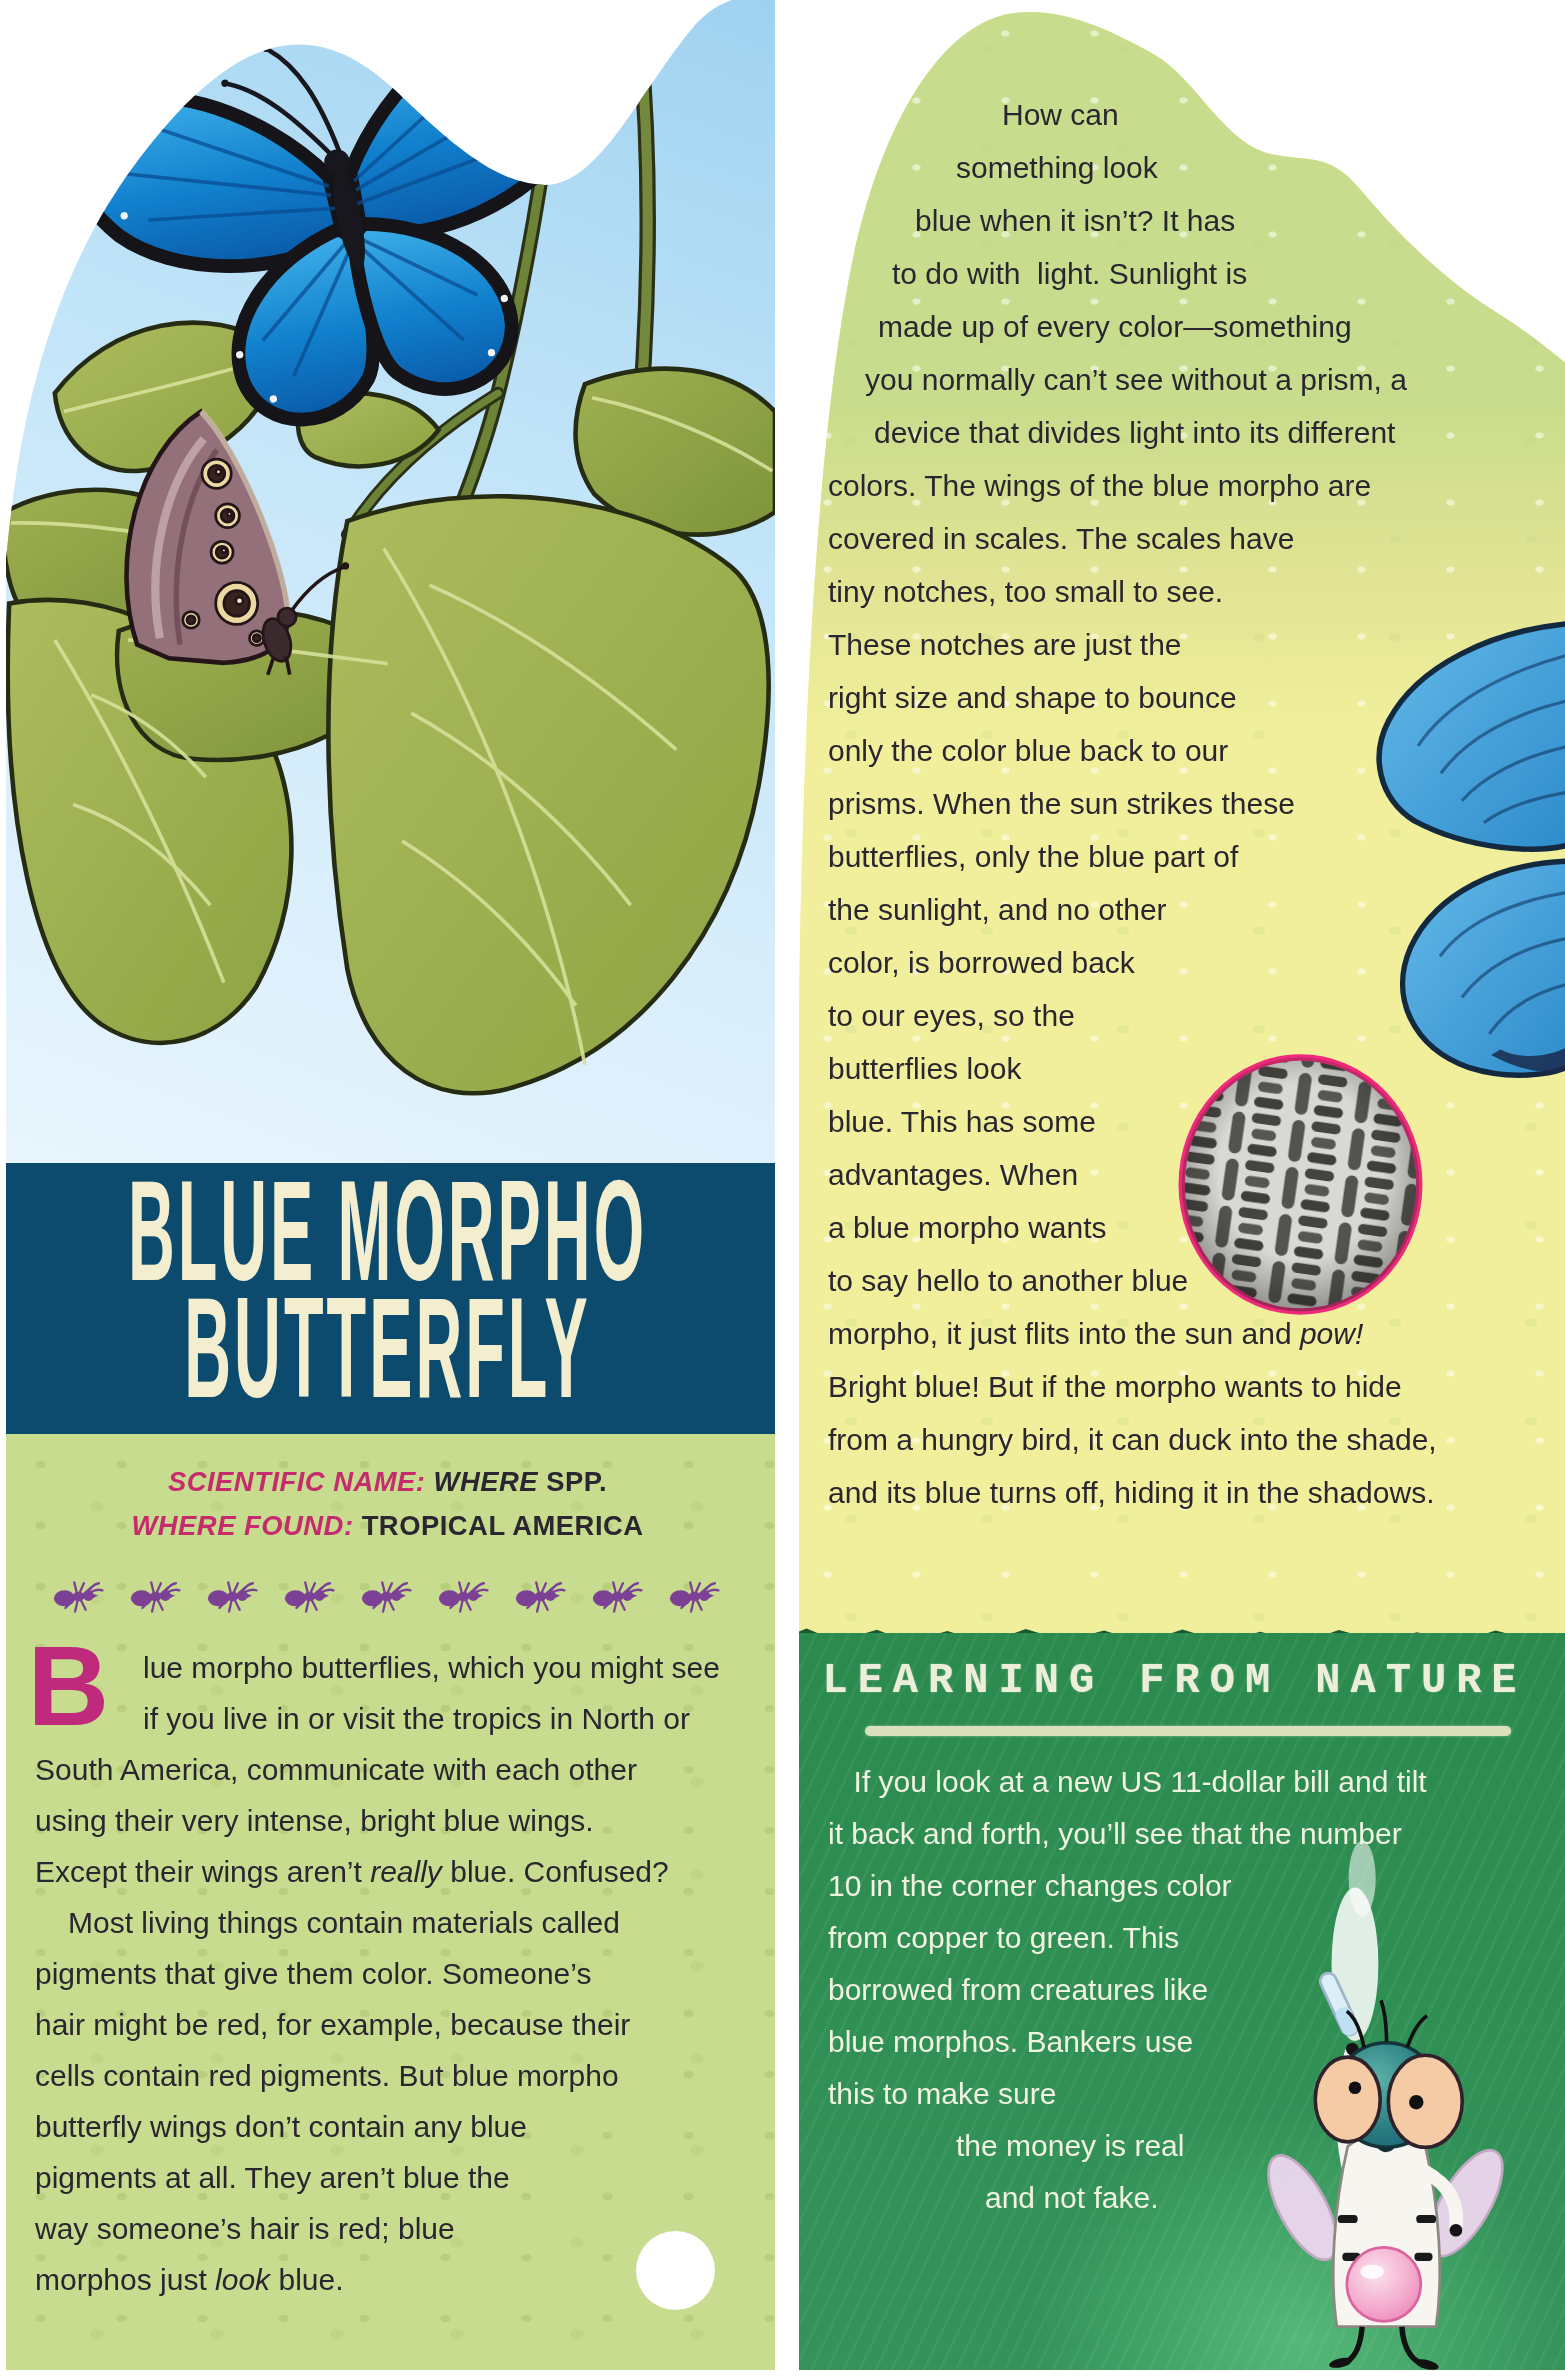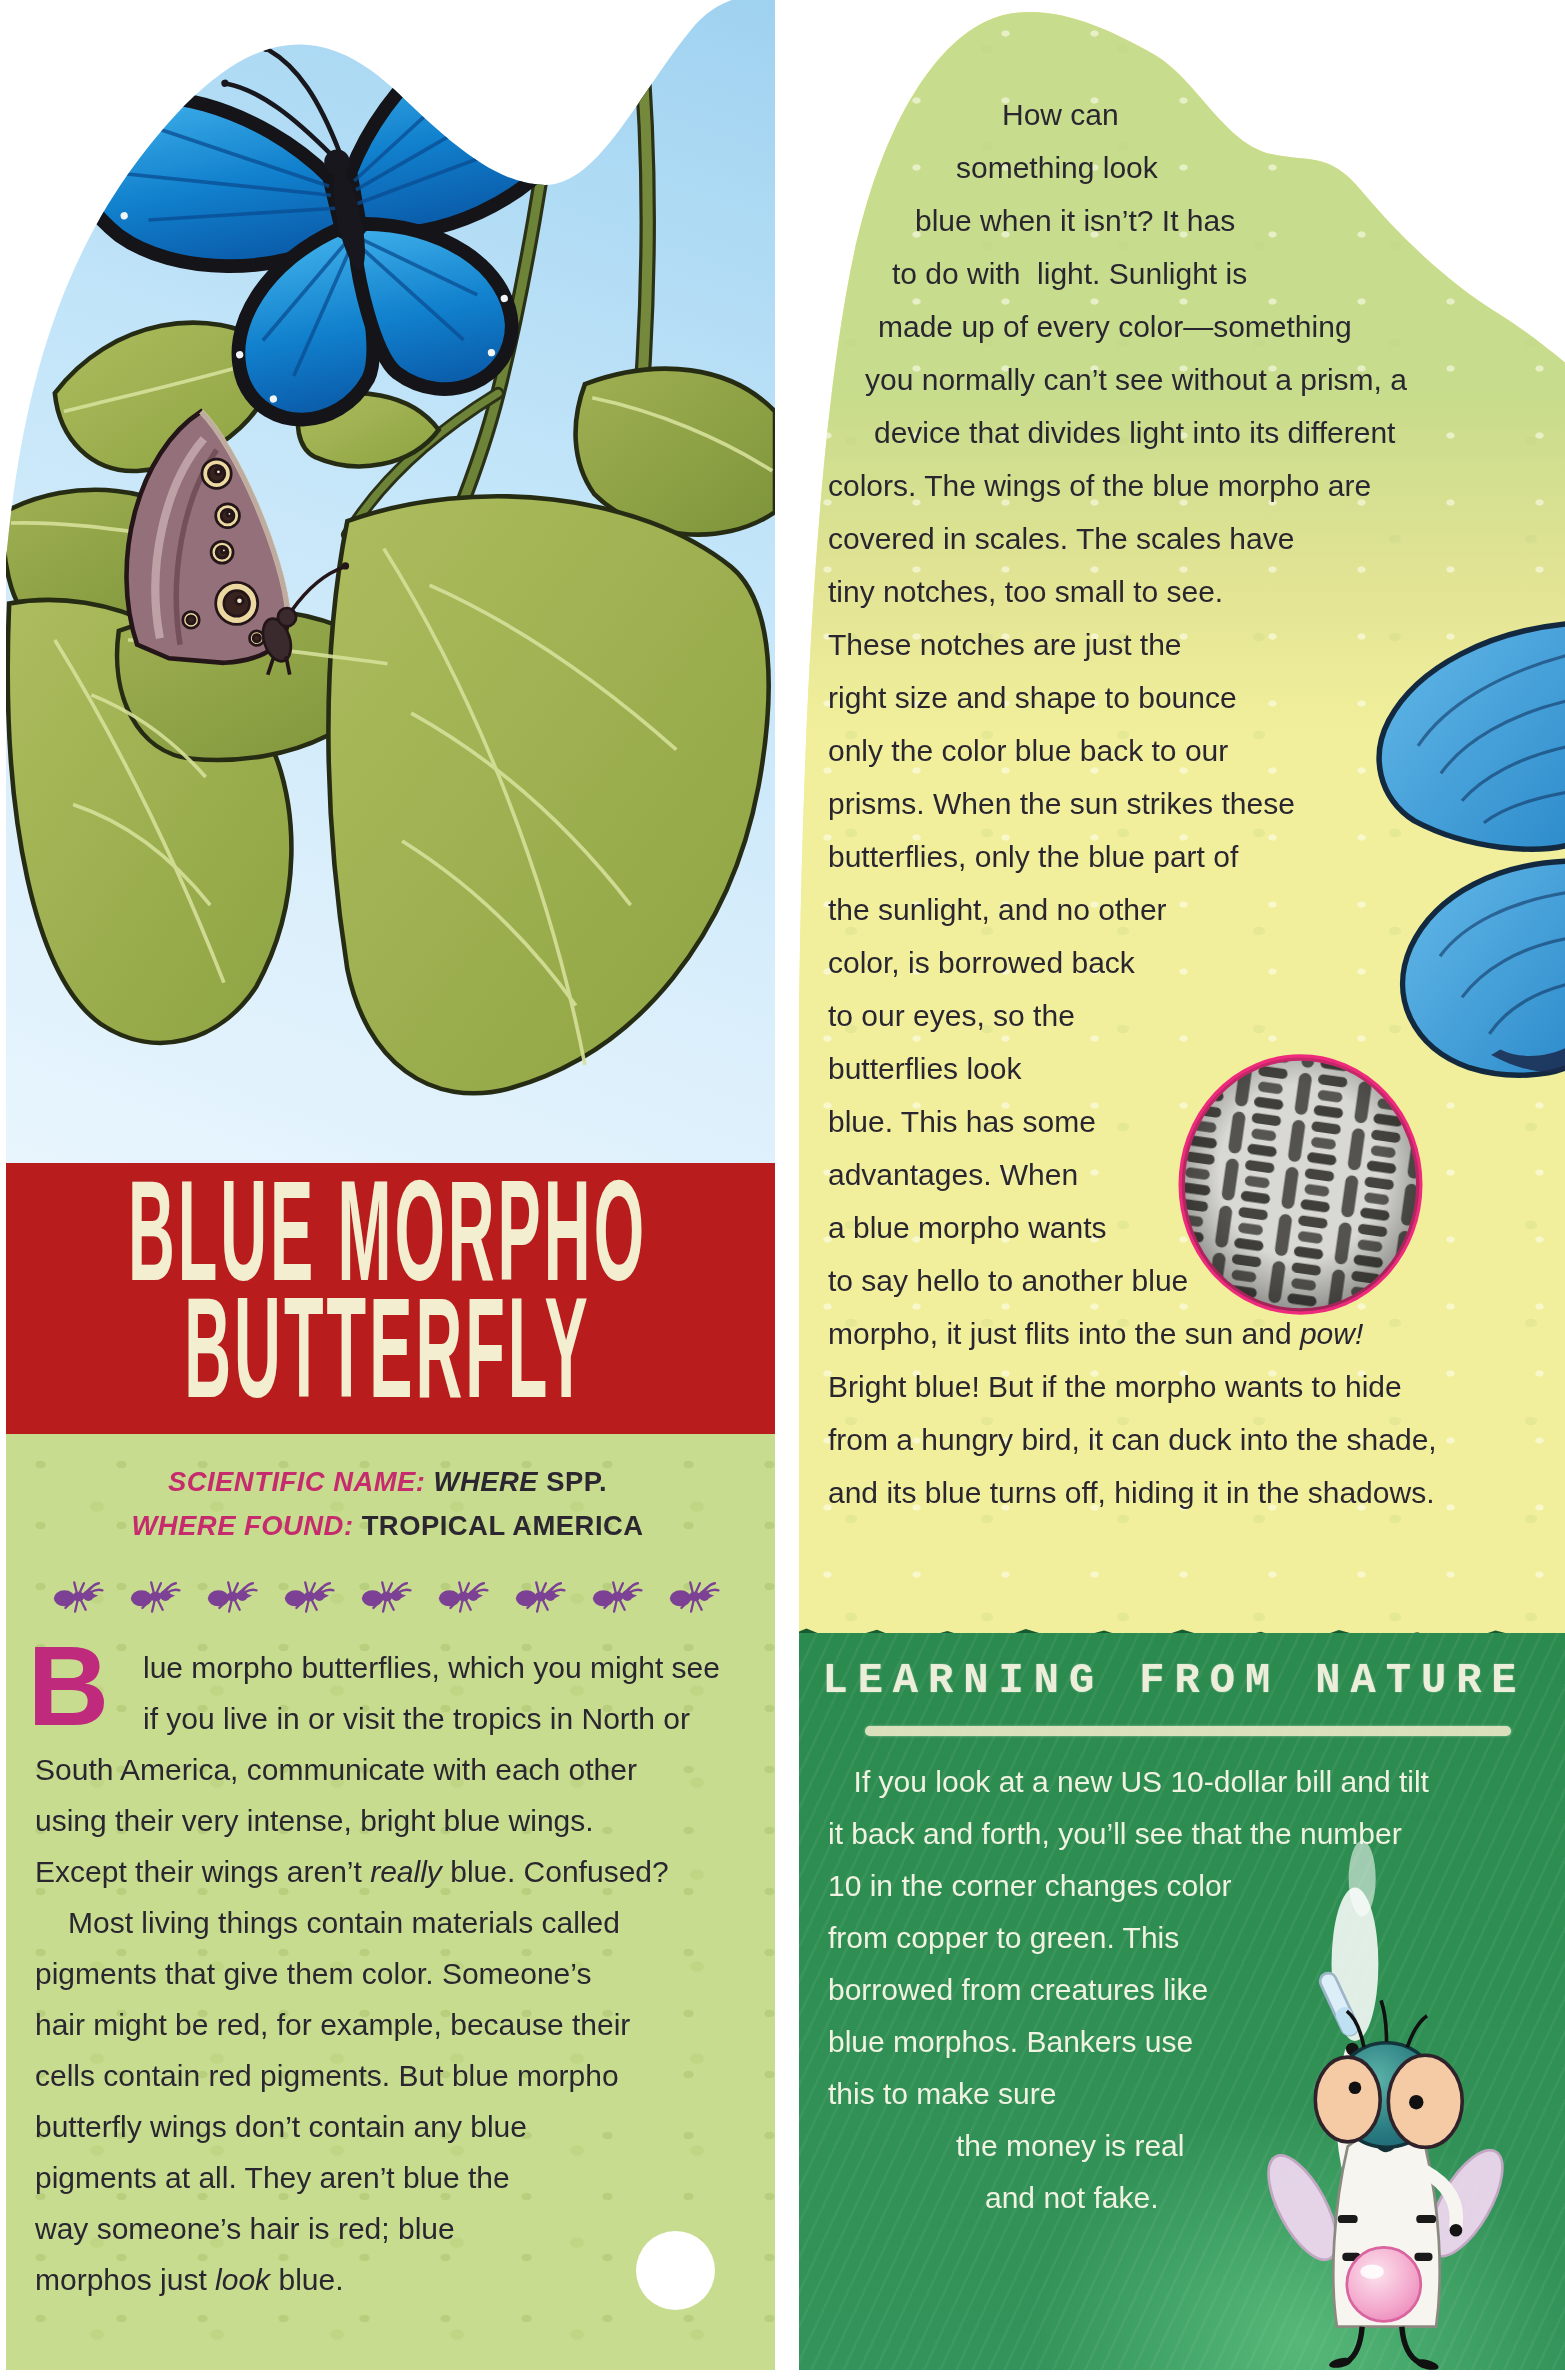--- a/index.html
+++ b/index.html
@@ -6,21 +6,21 @@
   .page{position:relative;width:1565px;height:2377px;background:#ffffff;overflow:hidden;
         font-family:"Liberation Sans", sans-serif;}
   .panel{position:absolute;top:0;height:2370px;}
 
   
   .panel.left{left:0;width:775px;
     clip-path:path("M 6,560 C 25,350 80,215 185,105 C 255,35 320,20 395,90 C 445,138 495,185 545,185 C 600,185 640,90 695,25 C 735,-20 800,-10 830,25 L 848,55 L 848,2532 Q 848,2592 788,2592 L 66,2592 Q 6,2592 6,2532 Z");}
   .lp-illustration{position:absolute;left:0;top:0;width:775px;height:1163px;
     background:linear-gradient(200deg,#9fd2f0,#c3e5f9 40%,#d9eefb 70%,#e8f5fd);}
   .lp-illustration svg{position:absolute;left:0;top:0;}
-  .lp-title-band{position:absolute;left:0;top:1163px;width:775px;height:271px;background:#b91c1c;}
+  .lp-title-band{position:absolute;left:0;top:1163px;width:775px;height:271px;background:#0c4a6e;}
   .lp-title-line{text-align:center;font-weight:bold;font-size:79px;letter-spacing:3.7px;
     color:#f2eecf;line-height:117px;transform:scale(0.82,1.8);transform-origin:50% 50%;}
   .lp-title-line.first{margin-top:9.1px;}
   .lp-green{position:absolute;left:0;top:1434px;width:775px;height:936px;background-color:#c7dc8e;
     background-image:radial-gradient(rgba(148,175,88,.30) 4.6px, transparent 5.5px),
                      radial-gradient(rgba(170,195,105,.25) 6.4px, transparent 7.3px);
     background-size:81px 61px,120px 92px;background-position:0 0,37px 26.5px;}
   .facts{position:absolute;left:0;top:25.6px;width:775px;text-align:center;}
   .fact-line{font-size:27.4px;font-weight:bold;line-height:44px;letter-spacing:0.5px;white-space:pre;}
   .fact-label{color:#c52b6d;font-style:italic;}
@@ -465,21 +465,21 @@
         <div class="t-line"><span>Bright blue! But if the morpho wants to hide</span></div>
         <div class="t-line"><span>from a hungry bird, it can duck into the shade,</span></div>
         <div class="t-line"><span>and its blue turns off, hiding it in the shadows.</span></div>
       </div>
 
     <div class="rp-green-edge"></div>
     <div class="rp-green">
       <div class="chalk-heading">LEARNING FROM NATURE</div>
       <div class="chalk-underline"></div>
       <div class="rp-green-body">
-          <div class="t-line"><span>If you look at a new US 10-dollar bill and tilt</span></div>
+          <div class="t-line"><span>If you look at a new US 11-dollar bill and tilt</span></div>
           <div class="t-line"><span>it back and forth, you’ll see that the number</span></div>
           <div class="t-line"><span>10 in the corner changes color</span></div>
           <div class="t-line"><span>from copper to green. This</span></div>
           <div class="t-line"><span>borrowed from creatures like</span></div>
           <div class="t-line"><span>blue morphos. Bankers use</span></div>
           <div class="t-line"><span>this to make sure</span></div>
           <div class="t-line"><span>the money is real</span></div>
           <div class="t-line"><span>and not fake.</span></div>
         </div>
     </div>

